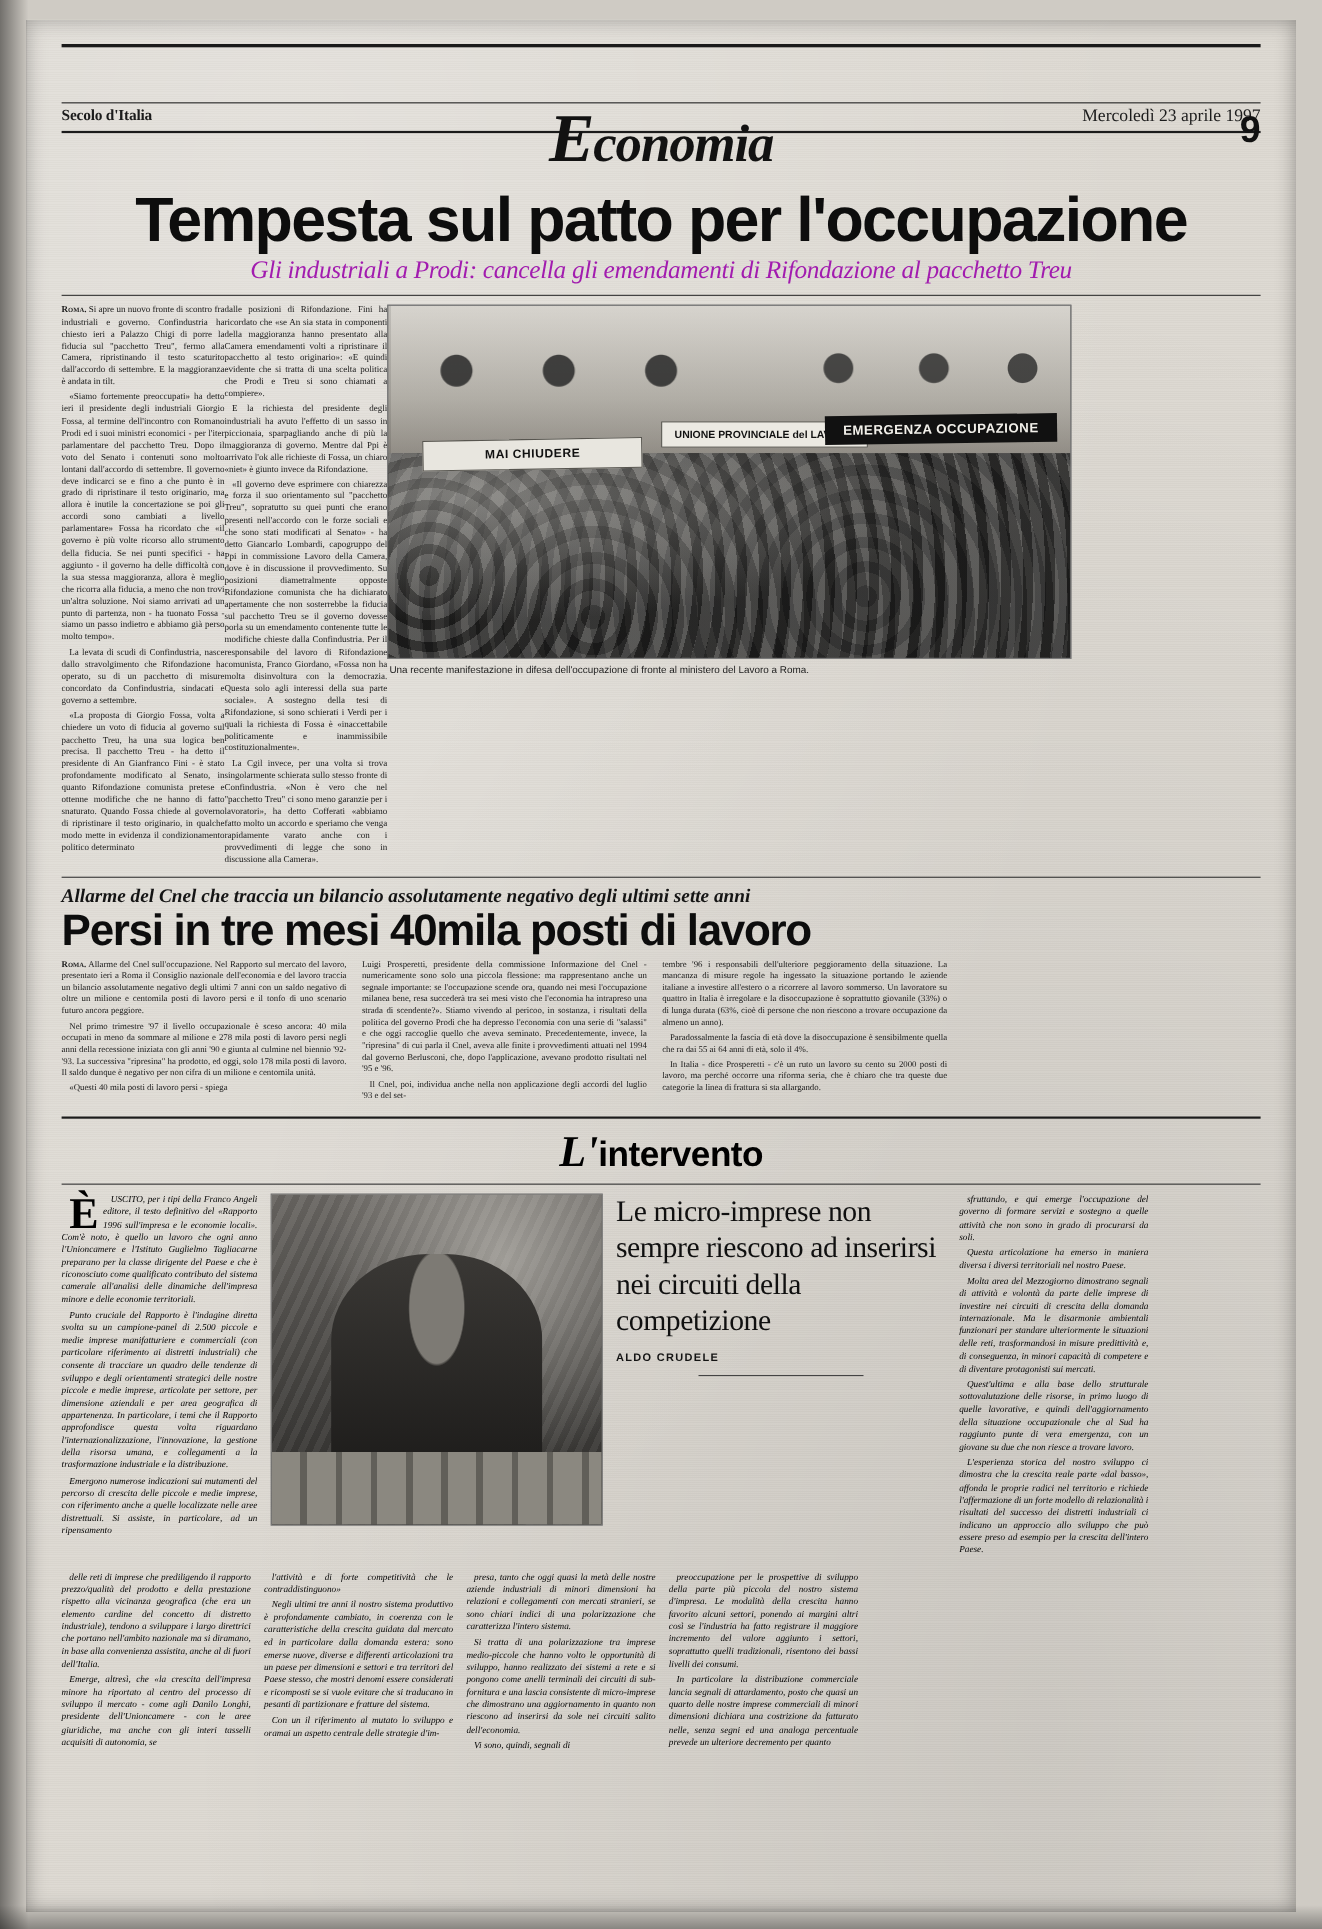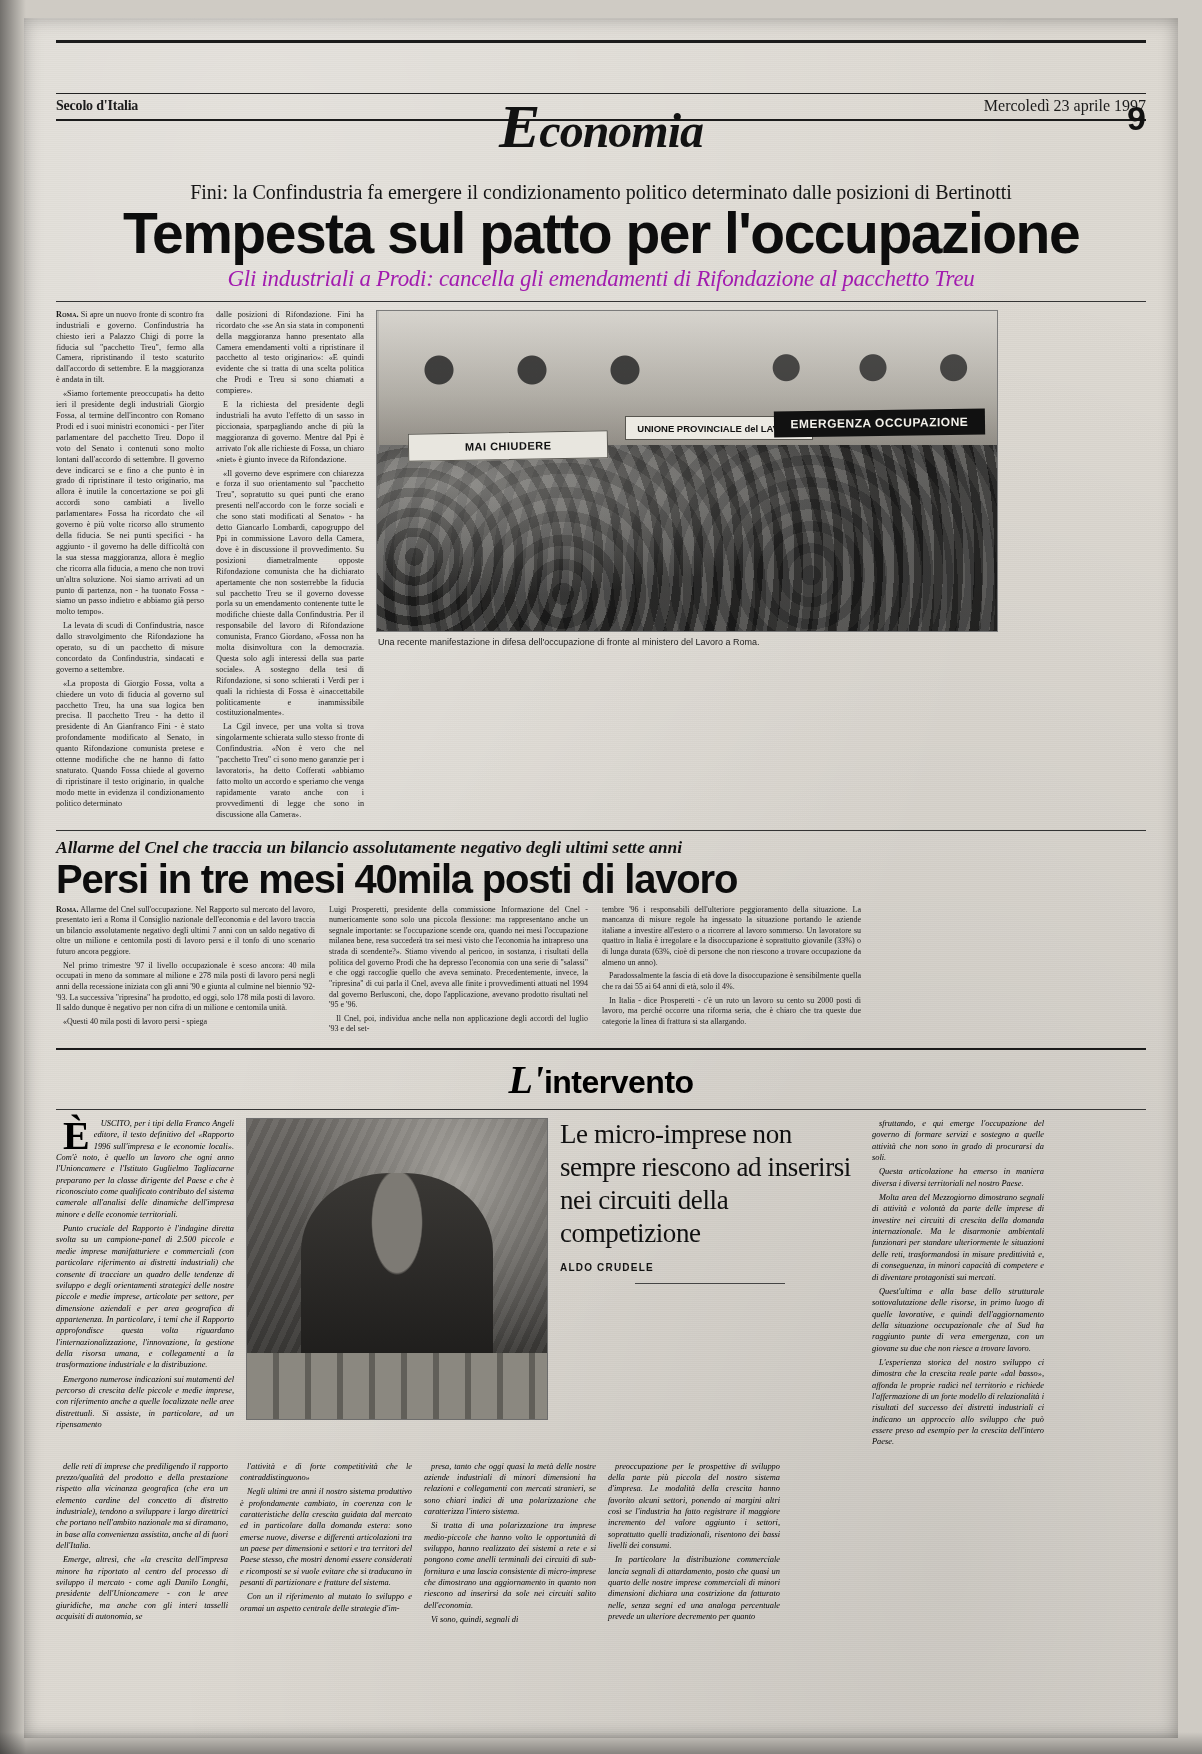--- a/index.html
+++ b/index.html
@@ -57,21 +57,21 @@
     font-weight:bold;font-size:57px;line-height:.98;color:#0d0d0d;
     letter-spacing:-1.5px;margin:2px 0 4px;
   }
   .subhead{
     text-align:center;font-style:italic;font-weight:normal;font-size:23px;
     color:#a21caf;margin:2px 0 9px;letter-spacing:-.3px;
   }
   .hr-thin{border-top:1px solid #333;margin:4px 0 8px;}
 
   
-  .top-area{display:flex;gap:12px;}
+  .top-area{display:flex;}
   .col{font-size:8.2px;line-height:1.33;text-align:justify;color:#1a1a1a;
        font-family:"Liberation Serif",serif;}
   .col p{margin:0 0 3px 0;text-indent:7px;}
   .col p.first{text-indent:0;}
   .col .dateline{font-variant:small-caps;font-weight:bold;}
   .c1{width:148px;}
   .c2{width:148px;}
   .photo-wrap{width:620px;}
   .photo{
     width:620px;height:320px;position:relative;overflow:hidden;
@@ -204,21 +204,20 @@
         </div>
         <div class="pagenum">9</div>
         <div class="mast-rule"></div>
         <div class="mast-bottom">
           <div class="paper-name">Secolo d'Italia</div>
           <div class="issue-date">Mercoledì 23 aprile 1997</div>
         </div>
         <div class="rule-thick"></div>
       </div>
 
-      <div class="kicker">Fini: la Confindustria fa emergere il condizionamento politico determinato dalle posizioni di Bertinotti</div>
       <h1 class="headline">Tempesta sul patto per l'occupazione</h1>
       <div class="subhead">Gli industriali a Prodi: cancella gli emendamenti di Rifondazione al pacchetto Treu</div>
       <div class="hr-thin"></div>
 
       <div class="top-area">
         <div class="col c1">
           <p class="first"><span class="dateline">Roma.</span> <span>Si apre un nuovo fronte di scontro fra industriali e governo. Confindustria ha chiesto ieri a Palazzo Chigi di porre la fiducia sul "pacchetto Treu", fermo alla Camera, ripristinando il testo scaturito dall'accordo di settembre. E la maggioranza è andata in tilt.</span></p>
           <p>«Siamo fortemente preoccupati» ha detto ieri il presidente degli industriali Giorgio Fossa, al termine dell'incontro con Romano Prodi ed i suoi ministri economici - per l'iter parlamentare del pacchetto Treu. Dopo il voto del Senato i contenuti sono molto lontani dall'accordo di settembre. Il governo deve indicarci se e fino a che punto è in grado di ripristinare il testo originario, ma allora è inutile la concertazione se poi gli accordi sono cambiati a livello parlamentare» Fossa ha ricordato che «il governo è più volte ricorso allo strumento della fiducia. Se nei punti specifici - ha aggiunto - il governo ha delle difficoltà con la sua stessa maggioranza, allora è meglio che ricorra alla fiducia, a meno che non trovi un'altra soluzione. Noi siamo arrivati ad un punto di partenza, non - ha tuonato Fossa - siamo un passo indietro e abbiamo già perso molto tempo».</p>
           <p>La levata di scudi di Confindustria, nasce dallo stravolgimento che Rifondazione ha operato, su di un pacchetto di misure concordato da Confindustria, sindacati e governo a settembre.</p>
           <p>«La proposta di Giorgio Fossa, volta a chiedere un voto di fiducia al governo sul pacchetto Treu, ha una sua logica ben precisa. Il pacchetto Treu - ha detto il presidente di An Gianfranco Fini - è stato profondamente modificato al Senato, in quanto Rifondazione comunista pretese e ottenne modifiche che ne hanno di fatto snaturato. Quando Fossa chiede al governo di ripristinare il testo originario, in qualche modo mette in evidenza il condizionamento politico determinato</p>

